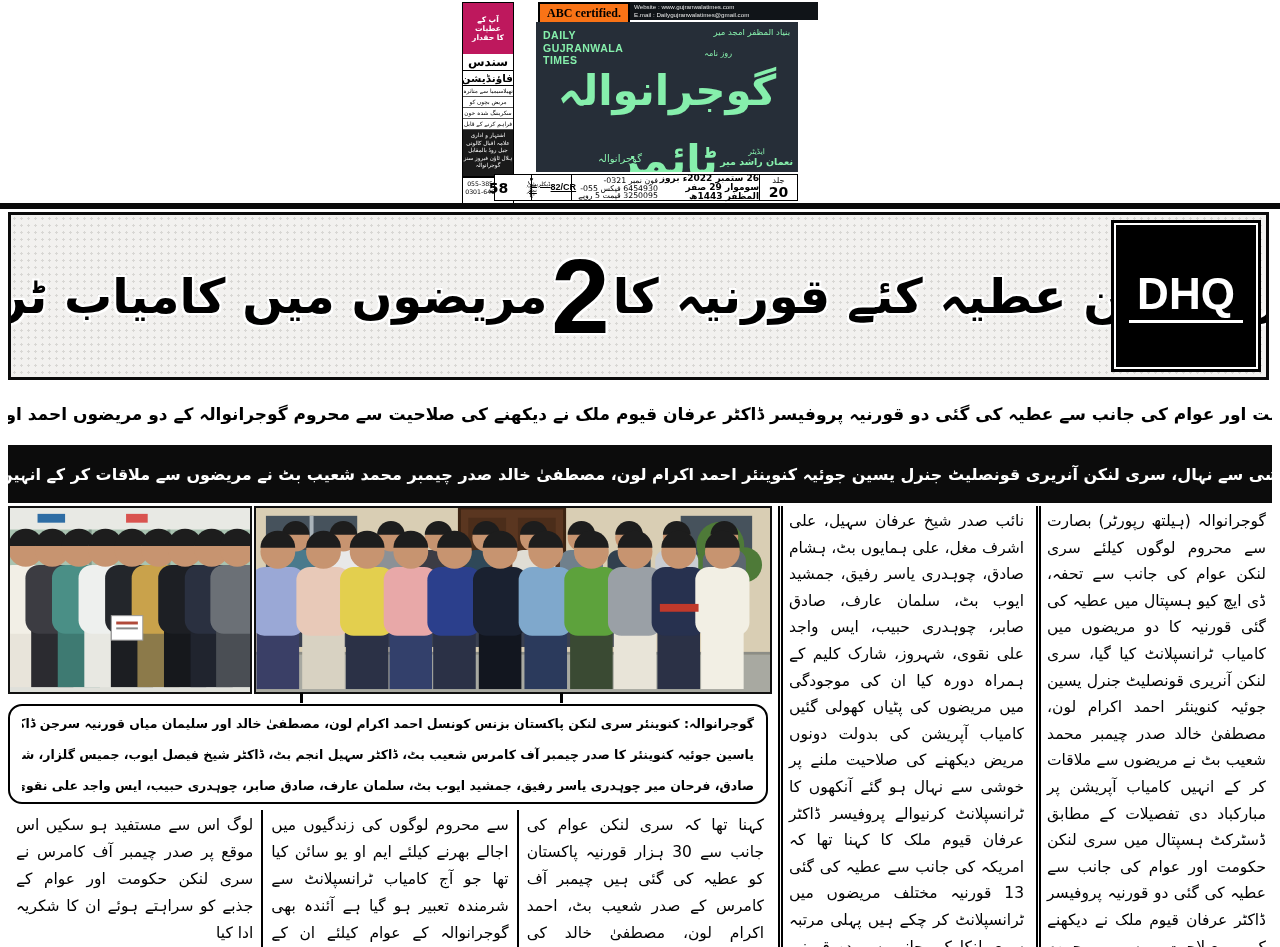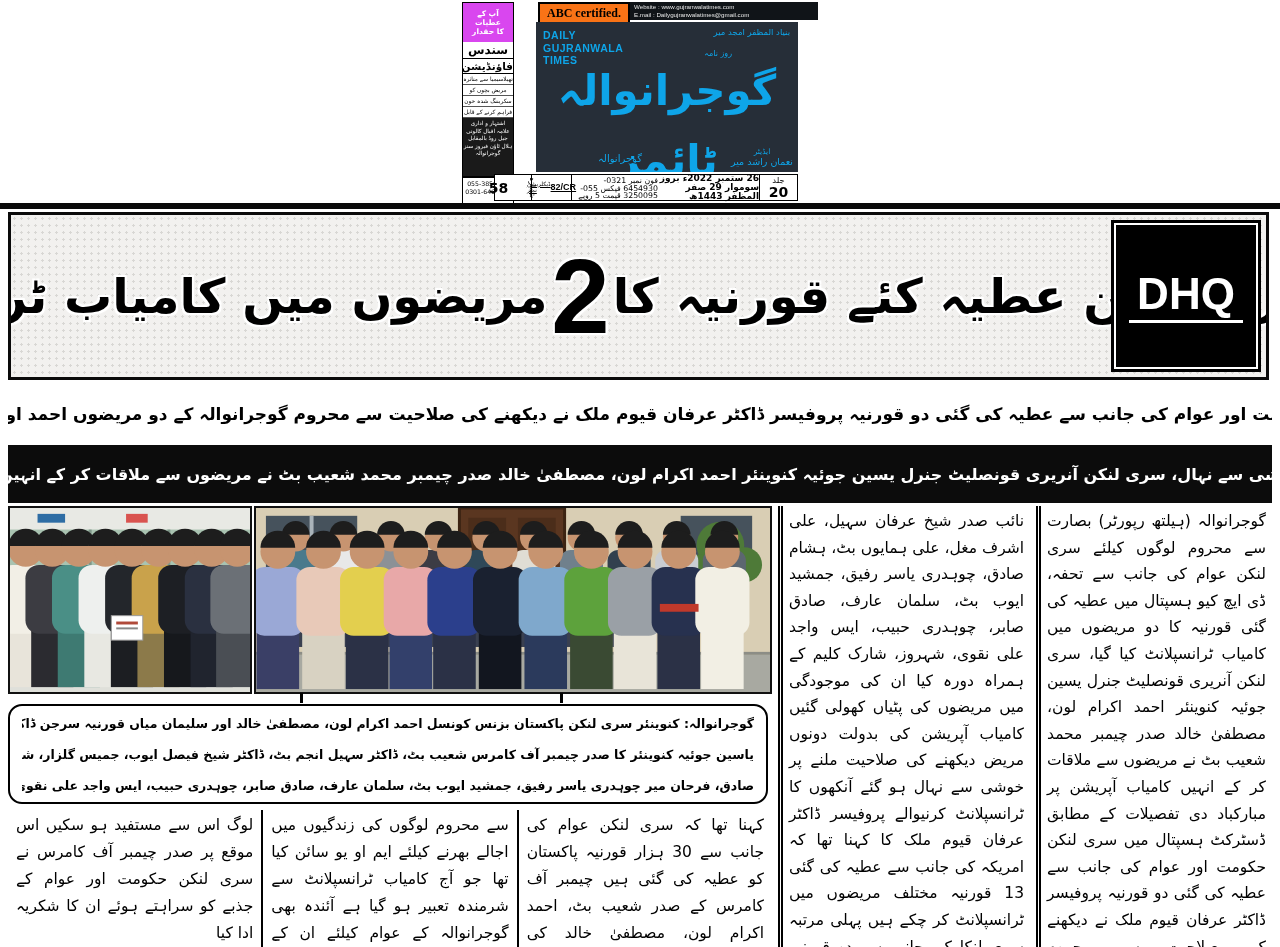--- a/index.html
+++ b/index.html
@@ -3,43 +3,43 @@
 <meta charset="utf-8">
 <style>
   html,body{margin:0;padding:0;background:#fff;}
   .page{position:relative;width:1280px;height:947px;background:#fff;overflow:hidden;
         font-family:"DejaVu Sans",sans-serif;color:#000;}
 
   
   .masthead{position:absolute;left:458px;top:0;width:362px;height:203px;}
   .ad{position:absolute;left:4px;top:2px;width:50px;height:173px;border:1.5px solid #000;
       display:flex;flex-direction:column;align-items:stretch;text-align:center;direction:rtl;overflow:hidden;}
-  .ad-head{background:#d946ef;color:#fff;font-weight:bold;font-size:7.5px;line-height:9px;padding:6px 0;}
+  .ad-head{background:#be185d;color:#fff;font-weight:bold;font-size:7.5px;line-height:9px;padding:12px 0;}
   .ad-org{font-weight:bold;font-size:12px;border-bottom:1px solid #000;padding:1px 0;}
   .ad-org2{font-weight:bold;font-size:10.5px;border-bottom:1px solid #000;padding:1px 0;}
   .ad-line{font-size:5.8px;line-height:8px;border-bottom:1px solid #555;padding:1px 0;}
   .ad-foot{background:#1a1a1a;color:#fff;font-size:5.6px;line-height:7.5px;flex:1;padding-top:2px;}
   .ad-phones{position:absolute;left:4px;top:177px;width:50px;height:23px;font-size:6.2px;line-height:8px;
              text-align:center;border:1px solid #000;padding-top:2px;}
   .abc{position:absolute;left:80px;top:2px;width:88px;height:18px;border:2px solid #000;
        font-family:"Liberation Serif",serif;font-weight:bold;font-size:12px;
        display:flex;align-items:center;justify-content:center;background:#f97316;}
   .web{position:absolute;left:172px;top:2px;width:188px;height:18px;background:#101418;color:#e8e8e8;
        font-size:6.2px;line-height:8px;padding:1px 4px;box-sizing:border-box;font-family:"Liberation Sans",sans-serif;}
-  .brandbox{position:absolute;left:78px;top:22px;width:262px;height:150px;background:#262e38;color:#0ea5e9;overflow:hidden;}
+  .brandbox{position:absolute;left:78px;top:22px;width:262px;height:150px;background:#262e38;color:#86efac;overflow:hidden;}
   .brand-en{position:absolute;left:7px;top:7px;font-family:"Liberation Sans",sans-serif;
             font-weight:bold;font-size:10.5px;line-height:12.5px;letter-spacing:.5px;}
   .founder{position:absolute;right:8px;top:5px;font-size:8.5px;direction:rtl;}
   .rozanama{position:absolute;right:66px;top:27px;font-size:8px;direction:rtl;}
   .title-ur{position:absolute;left:0;right:0;top:34px;text-align:center;direction:rtl;
             font-size:42px;font-weight:bold;line-height:70px;}
   .city-small{position:absolute;left:62px;bottom:8px;font-size:10px;direction:rtl;}
   .editor{position:absolute;right:5px;bottom:5px;text-align:center;direction:rtl;}
   .editor .lab{display:block;font-size:7.5px;}
-  .editor .nam{display:block;font-size:9.5px;font-weight:normal;}
+  .editor .nam{display:block;font-size:9.5px;font-weight:bold;}
   .strip{position:absolute;left:36px;top:174px;width:304px;height:27px;border:1.5px solid #000;
          display:flex;box-sizing:border-box;background:#fff;}
   .strip .cell{border-left:1.5px solid #000;display:flex;align-items:center;justify-content:center;box-sizing:border-box;}
   .strip .cell:first-child{border-left:none;}
   .cell-issue{width:36px;gap:20px;}
   .cell-issue .num{font-size:14px;font-weight:bold;}
   .cell-issue .vlab{writing-mode:vertical-rl;font-size:7.5px;}
   .cell-decl{width:40px;flex-direction:row;line-height:1;text-decoration:underline;}
   .cell-decl .l1{font-size:5.8px;}
   .cell-decl .l2{font-size:9px;font-weight:bold;font-family:"Liberation Sans",sans-serif;}

